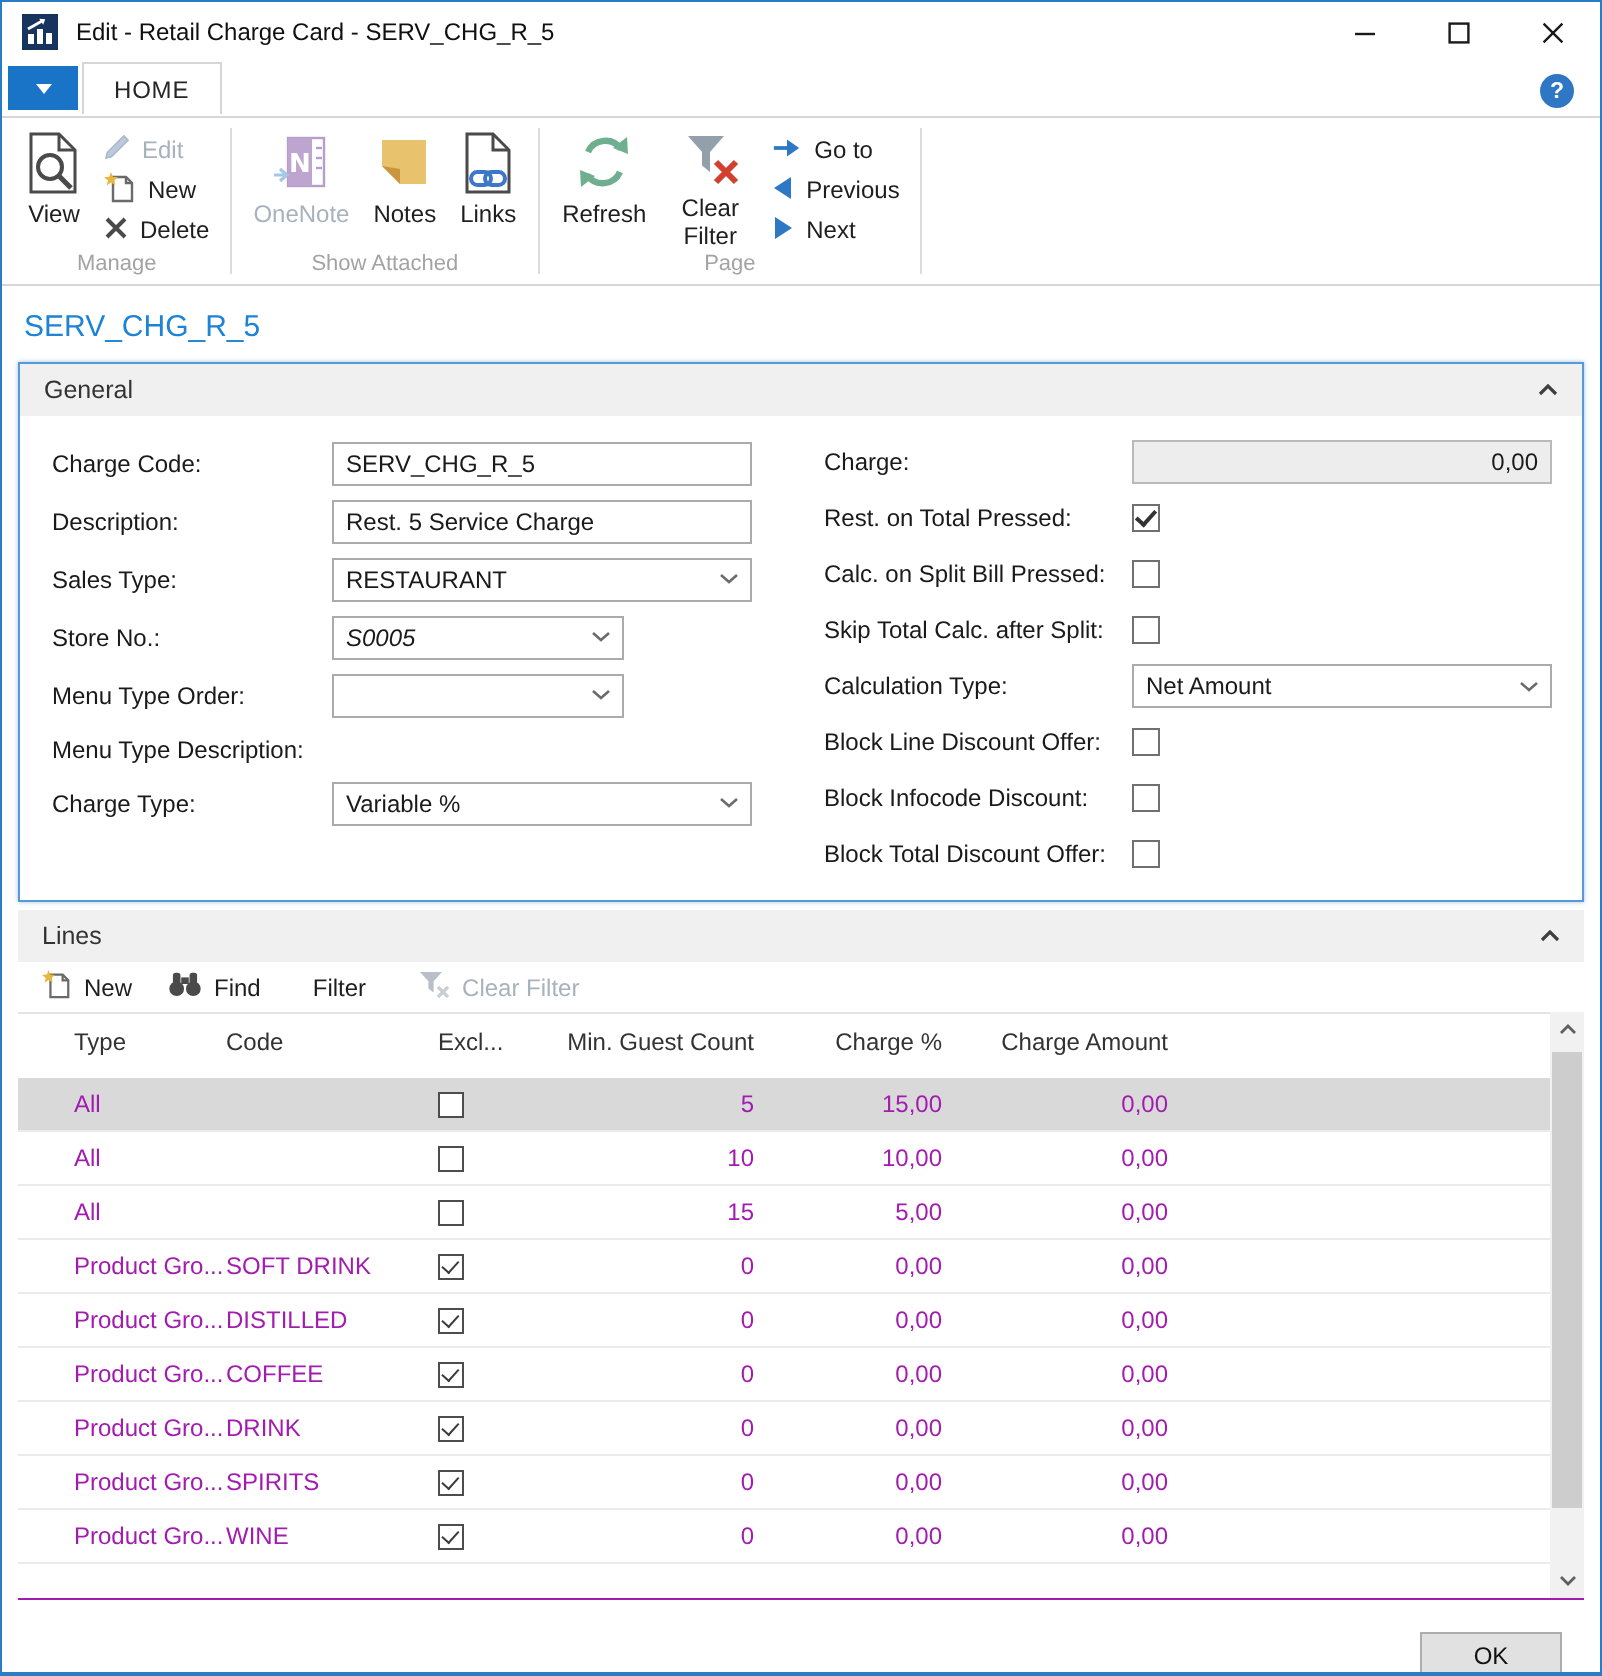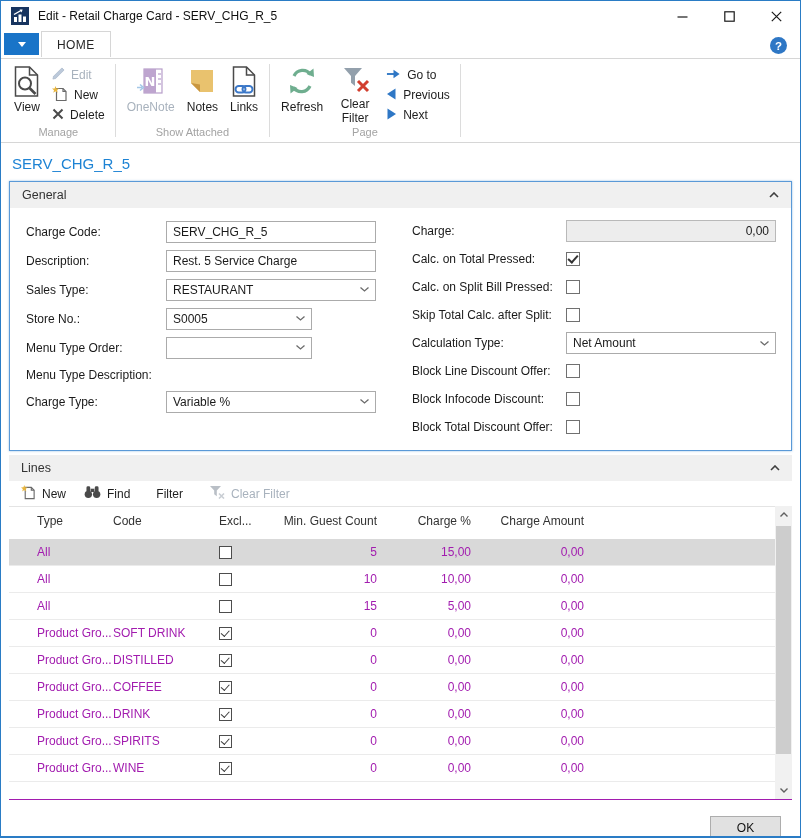--- a/index.html
+++ b/index.html
@@ -50,21 +50,21 @@
   .colR{margin-left:26px;width:368px;}
   .frow{display:flex;align-items:center;height:29px;}
   .colR .frow{height:28px;}
   .label-row{height:25px;}
   .flabel{width:140px;flex:0 0 auto;font-size:12px;color:#1a1a1a;}
   .colR .flabel{width:154px;}
   .tin{box-sizing:border-box;height:22px;border:1px solid #ababab;display:flex;align-items:center;
        padding:0 6px;font-size:12px;background:#fff;color:#1a1a1a;}
   .sel{justify-content:space-between;}
   .ro{background:#ededed;border-color:#b9b9b9;justify-content:flex-end;}
-  .w210{width:210px;} .w146{width:146px;}
+  .w210{width:210px;} .w146{width:146px;font-style:italic;}
   .cbx{width:14px;height:14px;border:1px solid #707070;background:#fff;position:relative;box-sizing:border-box;display:inline-block;}
   .cbx.checked::after{content:"";position:absolute;left:1px;top:2px;width:8px;height:4px;
        border-left:2px solid #333;border-bottom:2px solid #333;transform:rotate(-48deg);}
 
   
   .lines-head{margin-top:4px;height:26px;background:#f0f0f0;display:flex;align-items:center;padding:0 12px;font-size:12.5px;color:#333;}
   .lines-head .chev{margin-left:auto;display:flex;}
   .ltoolbar{height:25px;display:flex;align-items:center;gap:4px;padding-left:5px;font-size:12px;background:#fff;}
   .titem{display:flex;align-items:center;gap:6px;padding:0 7px;height:21px;}
 
@@ -347,21 +347,21 @@
                 </svg>
               </div>
             </div>
         </div>
         <div class="colR">
           <div class="frow">
               <div class="flabel">Charge:</div>
             <div class="tin ro w210">0,00</div>
             </div>
           <div class="frow">
-              <div class="flabel">Calc. on Total Pressed:</div>
+              <div class="flabel">Rest. on Total Pressed:</div>
             <span class="cbx checked"></span>
             </div>
           <div class="frow">
               <div class="flabel">Calc. on Split Bill Pressed:</div>
             <span class="cbx"></span>
             </div>
           <div class="frow">
               <div class="flabel">Skip Total Calc. after Split:</div>
             <span class="cbx"></span>
             </div>

